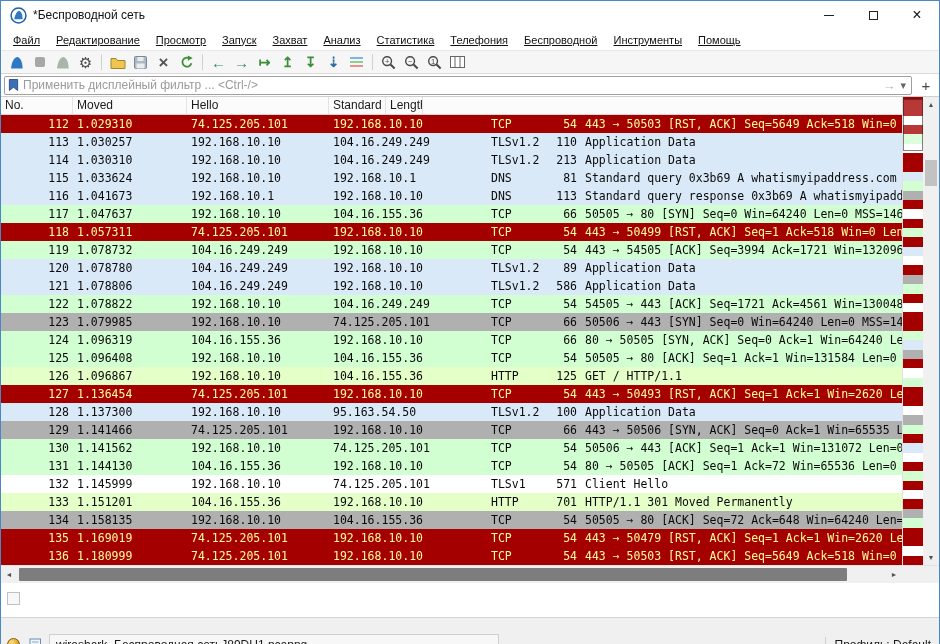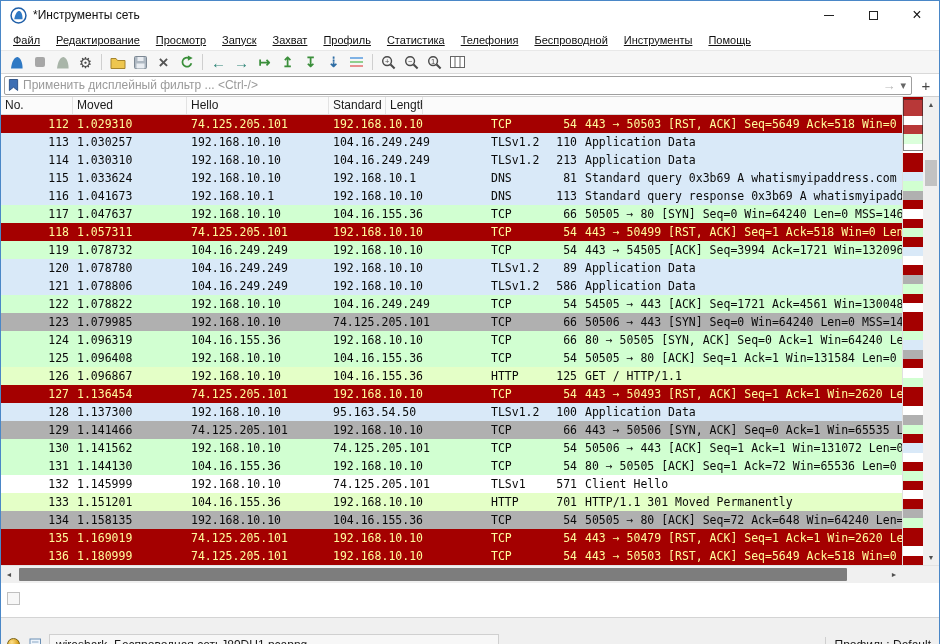--- a/index.html
+++ b/index.html
@@ -82,41 +82,41 @@
 
 <div class="window">
 
   <div class="titlebar">
     <span class="app-icon">
       <svg width="17" height="17" viewBox="0 0 16 16">
           <circle cx="8" cy="8" r="7" fill="#ffffff" stroke="#1f5fa8" stroke-width="1.4"></circle>
           <path d="M4 11.5 C5 5.5 7.5 3.2 9 3.8 C11.2 4.7 11.8 8.2 11.8 11.5 Z" fill="#2f79c4"></path>
         </svg>
     </span>
-    <span class="title">*Инструменты сеть</span>
+    <span class="title">*Беспроводной сеть</span>
     <div class="win-controls">
       <div class="wc">
           <div class="wc-min"></div>
         </div>
       <div class="wc">
           <div class="wc-max"></div>
         </div>
       <div class="wc">
           <span class="wc-x">×</span>
         </div>
     </div>
   </div>
 
   <div class="menubar" id="menu-bar">
       <div class="menu-item">Файл</div>
       <div class="menu-item">Редактирование</div>
       <div class="menu-item">Просмотр</div>
       <div class="menu-item">Запуск</div>
       <div class="menu-item">Захват</div>
-      <div class="menu-item">Профиль</div>
+      <div class="menu-item">Анализ</div>
       <div class="menu-item">Статистика</div>
       <div class="menu-item">Телефония</div>
       <div class="menu-item">Беспроводной</div>
       <div class="menu-item">Инструменты</div>
       <div class="menu-item">Помощь</div>
     </div>
 
   <div class="toolbar" id="toolbar">
       <div class="tbtn">
         <svg width="16" height="15" viewBox="0 0 16 15">

